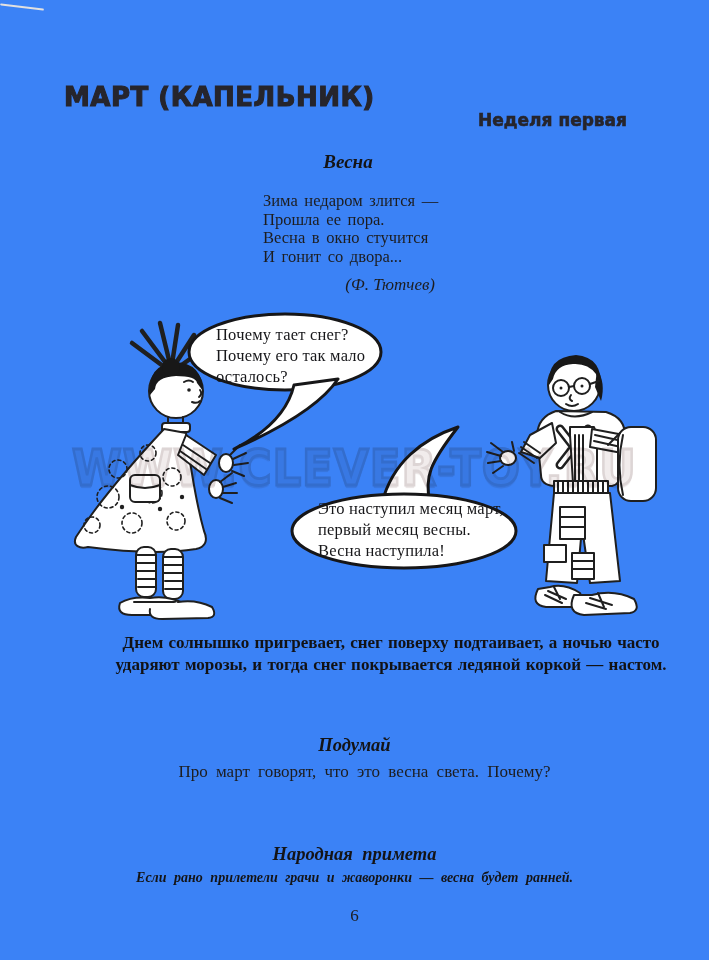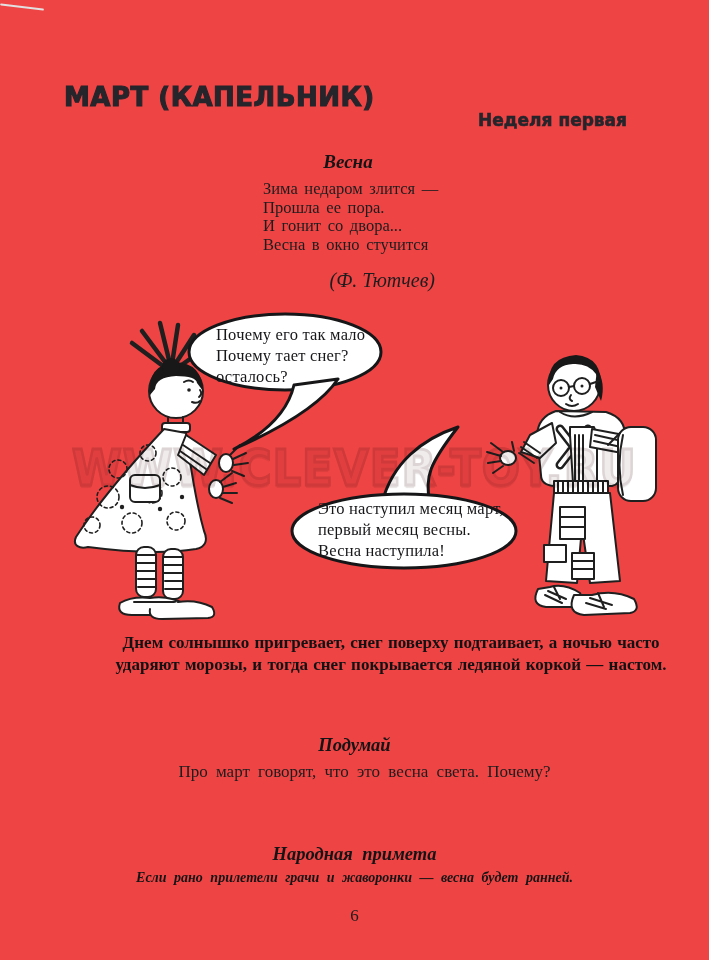--- a/index.html
+++ b/index.html
@@ -1,21 +1,21 @@
 <!DOCTYPE html>
 <html><head>
 <meta charset="utf-8">
 <style>
   * { margin: 0; padding: 0; box-sizing: border-box; }
   html, body { background: #ffffff; }
   .page {
     position: relative;
     width: 709px;
     height: 960px;
-    background: #ef4444;
+    background: #3b82f6;
     overflow: hidden;
     font-family: "Liberation Serif", serif;
     color: #1d1d1f;
   }
   .scan-artifact {
     position: absolute; top: 6px; left: 0;
     width: 44px; height: 2px; background: #e2e0e0;
     transform: rotate(7deg); border-radius: 2px;
   }
   .title {
@@ -29,29 +29,29 @@
     position: absolute; right: 82px; top: 110px;
     font-family: "DejaVu Sans", sans-serif;
     font-weight: bold; font-size: 17px;
     color: #26252c;
     -webkit-text-stroke: 0.6px #26252c;
   }
   .poem { position: absolute; left: 263px; top: 151px; width: 190px; }
   .poem-title {
     width: 170px; text-align: center;
     font-weight: bold; font-style: italic; font-size: 19px;
-    margin-bottom: 7px; color: #141416;
+    margin-bottom: 19px; color: #141416;
   }
   .poem-line {
     font-size: 16.5px; line-height: 18.6px;
     white-space: nowrap; word-spacing: 2.5px;
   }
   .poem-author {
     width: 172px; text-align: right;
-    font-style: italic; font-size: 20px; margin-top: 15px;
+    font-style: italic; font-size: 17px; margin-top: 9px;
   }
   .illustration { position: absolute; left: 0; top: 295px; width: 709px; height: 335px; }
   .illustration svg { position: absolute; left: 0; top: 0; }
   .bubble-text {
     position: absolute; font-size: 16.5px; line-height: 21px;
     color: #17171a; letter-spacing: 0.2px;
   }
   .bubble-girl { left: 216px; top: 29px; }
   .bubble-boy  { left: 318px; top: 203px; }
   .watermark {
@@ -99,22 +99,22 @@
 <div class="page">
   <div class="scan-artifact"></div>
 
   <h1 class="title">МАРТ (КАПЕЛЬНИК)</h1>
   <div class="week">Неделя первая</div>
 
   <section class="poem">
     <div class="poem-title">Весна</div>
     <div class="poem-line">Зима недаром злится —</div>
     <div class="poem-line">Прошла ее пора.</div>
+    <div class="poem-line">Весна в окно стучится</div>
     <div class="poem-line">И гонит со двора...</div>
-    <div class="poem-line">Весна в окно стучится</div>
     <div class="poem-author">(Ф. Тютчев)</div>
   </section>
 
   <div class="illustration">
     <svg width="709" height="335" viewBox="0 0 709 335">
 
       <g stroke="#1f1f1f" stroke-width="2" fill="none" stroke-linecap="round" stroke-linejoin="round">
 
         <g stroke-width="4.5">
           <path d="M167,74 L132,48"></path>
@@ -236,22 +236,22 @@
         <path d="M294,90 C288,116 266,138 234,154 C284,132 322,108 338,84 Z" stroke-width="3" stroke-linejoin="round"></path>
       </g>
 
       <g stroke="#161618" fill="#ffffff">
         <path d="M382,208 C392,168 422,144 458,132 C430,168 424,182 430,208 Z" stroke-width="3" stroke-linejoin="round"></path>
         <ellipse cx="404" cy="236" rx="112" ry="37" stroke-width="3"></ellipse>
       </g>
     </svg>
 
     <div class="bubble-text bubble-girl">
+      <div>Почему тает снег?</div>
       <div>Почему его так мало</div>
-      <div>Почему тает снег?</div>
       <div>осталось?</div>
     </div>
 
     <div class="bubble-text bubble-boy">
       <div>Это наступил месяц март,</div>
       <div>первый месяц весны.</div>
       <div>Весна наступила!</div>
     </div>
 
     <div class="watermark">WWW.CLEVER-TOY.RU</div>

